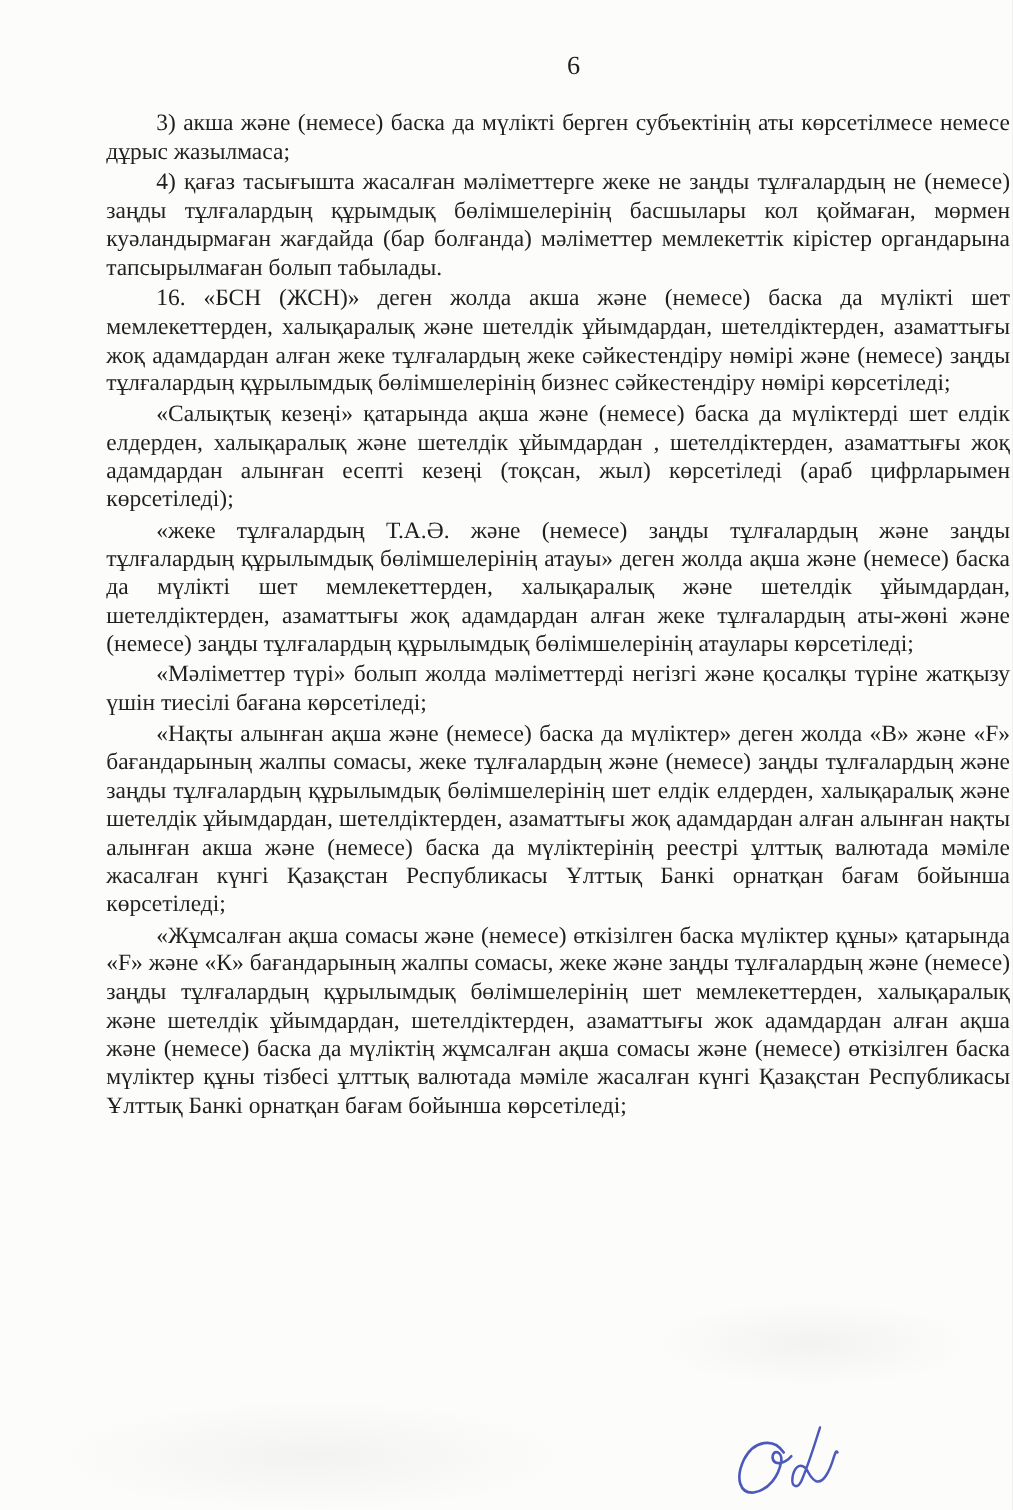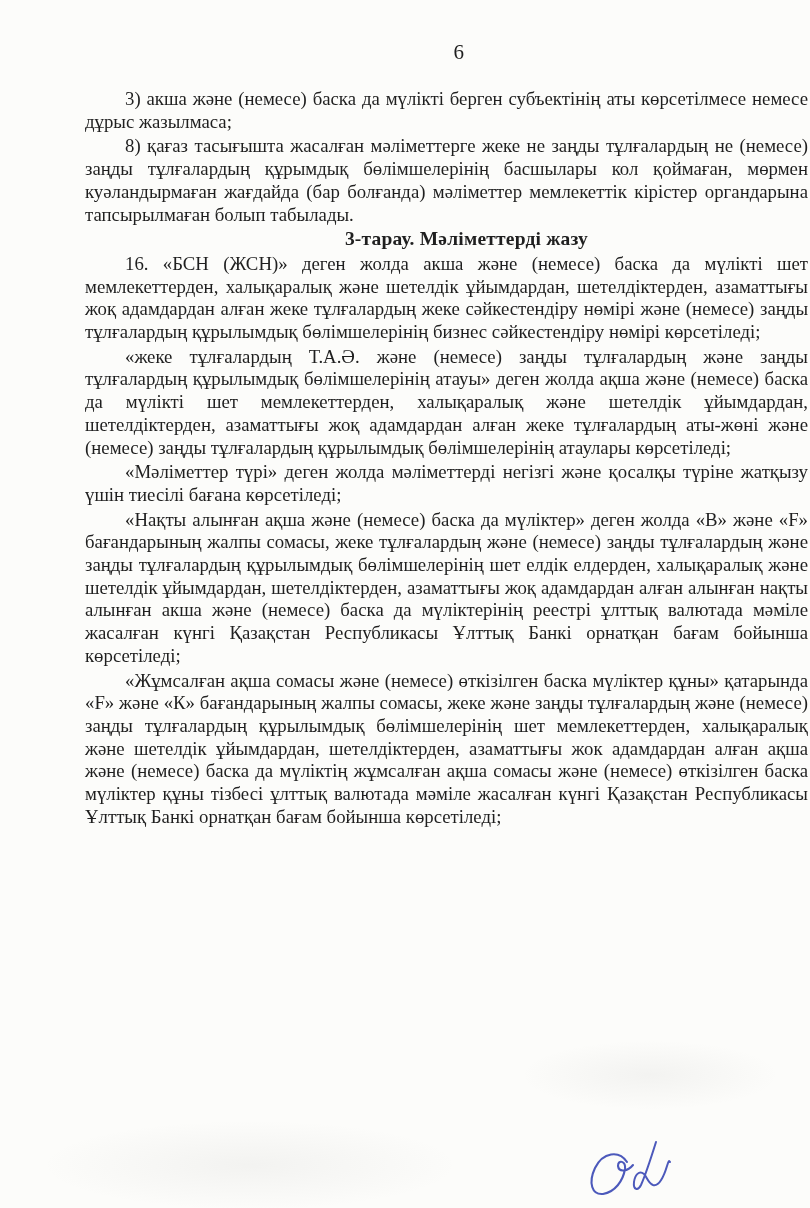--- a/index.html
+++ b/index.html
@@ -72,30 +72,30 @@
 
   <div class="scan-smudge smudge-1"></div>
   <div class="scan-smudge smudge-2"></div>
 
   <div class="page-number">6</div>
 
   <div class="content">
 
     <p>3) акша және (немесе) баска да мүлікті берген субъектінің аты көрсетілмесе немесе дұрыс жазылмаса;</p>
 
-    <p>8) қағаз тасығышта жасалған мәліметтерге жеке не заңды тұлғалардың не (немесе) заңды тұлғалардың құрымдық бөлімшелерінің басшылары кол қоймаған, мөрмен куәландырмаған жағдайда (бар болғанда) мәліметтер мемлекеттік кірістер органдарына тапсырылмаған болып табылады.</p>
+    <p>4) қағаз тасығышта жасалған мәліметтерге жеке не заңды тұлғалардың не (немесе) заңды тұлғалардың құрымдық бөлімшелерінің басшылары кол қоймаған, мөрмен куәландырмаған жағдайда (бар болғанда) мәліметтер мемлекеттік кірістер органдарына тапсырылмаған болып табылады.</p>
 
-    <p class="chapter-heading">3-тарау. Мәліметтерді жазу</p>
 
     <p>16. «БСН (ЖСН)» деген жолда акша және (немесе) баска да мүлікті шет мемлекеттерден, халықаралық және шетелдік ұйымдардан, шетелдіктерден, азаматтығы жоқ адамдардан алған жеке тұлғалардың жеке сәйкестендіру нөмірі және (немесе) заңды тұлғалардың құрылымдық бөлімшелерінің бизнес сәйкестендіру нөмірі көрсетіледі;</p>
 
+    <p>«Салықтық кезеңі» қатарында ақша және (немесе) баска да  мүліктерді шет елдік  елдерден, халықаралық және шетелдік ұйымдардан , шетелдіктерден, азаматтығы жоқ адамдардан алынған есепті кезеңі (тоқсан, жыл) көрсетіледі (араб цифрларымен көрсетіледі);</p>
 
     <p>«жеке тұлғалардың Т.А.Ә.  және (немесе) заңды тұлғалардың  және заңды тұлғалардың құрылымдық бөлімшелерінің атауы» деген жолда ақша және (немесе) баска да мүлікті шет мемлекеттерден, халықаралық және шетелдік ұйымдардан, шетелдіктерден, азаматтығы жоқ адамдардан алған жеке тұлғалардың аты-жөні және (немесе) заңды тұлғалардың құрылымдық бөлімшелерінің атаулары көрсетіледі;</p>
 
-    <p>«Мәліметтер түрі» деген жолда мәліметтерді негізгі және қосалқы түріне жатқызу үшін тиесілі бағана көрсетіледі;</p>
+    <p>«Мәліметтер түрі» болып жолда мәліметтерді негізгі және қосалқы түріне жатқызу үшін тиесілі бағана көрсетіледі;</p>
 
     <p>«Нақты алынған ақша және (немесе) баска да  мүліктер» деген жолда «В» және «F» бағандарының жалпы сомасы, жеке тұлғалардың  және (немесе) заңды тұлғалардың  және заңды тұлғалардың құрылымдық бөлімшелерінің шет елдік елдерден, халықаралық және шетелдік ұйымдардан, шетелдіктерден, азаматтығы жоқ адамдардан алған алынған нақты алынған акша және (немесе) баска да  мүліктерінің реестрі ұлттық валютада мәміле жасалған күнгі Қазақстан Республикасы Ұлттық Банкі орнатқан бағам бойынша көрсетіледі;</p>
 
     <p>«Жұмсалған ақша сомасы және (немесе) өткізілген баска мүліктер құны» қатарында «F» және «К» бағандарының жалпы сомасы, жеке және заңды тұлғалардың және (немесе) заңды тұлғалардың құрылымдық бөлімшелерінің шет мемлекеттерден, халықаралық және шетелдік ұйымдардан, шетелдіктерден, азаматтығы жок адамдардан алған ақша және (немесе) баска да мүліктің жұмсалған ақша сомасы және (немесе) өткізілген баска мүліктер құны тізбесі ұлттық валютада мәміле жасалған күнгі  Қазақстан Республикасы Ұлттық Банкі орнатқан бағам бойынша көрсетіледі;</p>
 
   </div>
 
   <svg class="signature" viewBox="0 0 110 66">
     <path d="M 52 24 C 44 12, 28 14, 20 30 C 13 45, 17 57, 28 56 C 40 54, 48 43, 50 31 C 51 23, 43 21, 43 28 C 44 35, 53 33, 58 27" fill="none" stroke-width="2.1" stroke-linecap="round" stroke-linejoin="round" opacity="0.92" stroke="#3d4bb5"></path>
     <path d="M 81 4 C 76 20, 70 38, 66 47 C 63 53, 58 52, 59 44 C 60 37, 64 32, 69 36 C 72 39, 73 45, 78 47 C 84 49, 89 38, 92 28 C 93.5 23.5, 94 22, 95 24" fill="none" stroke-width="2" stroke-linecap="round" stroke-linejoin="round" opacity="0.92" stroke="#3d4bb5"></path>

